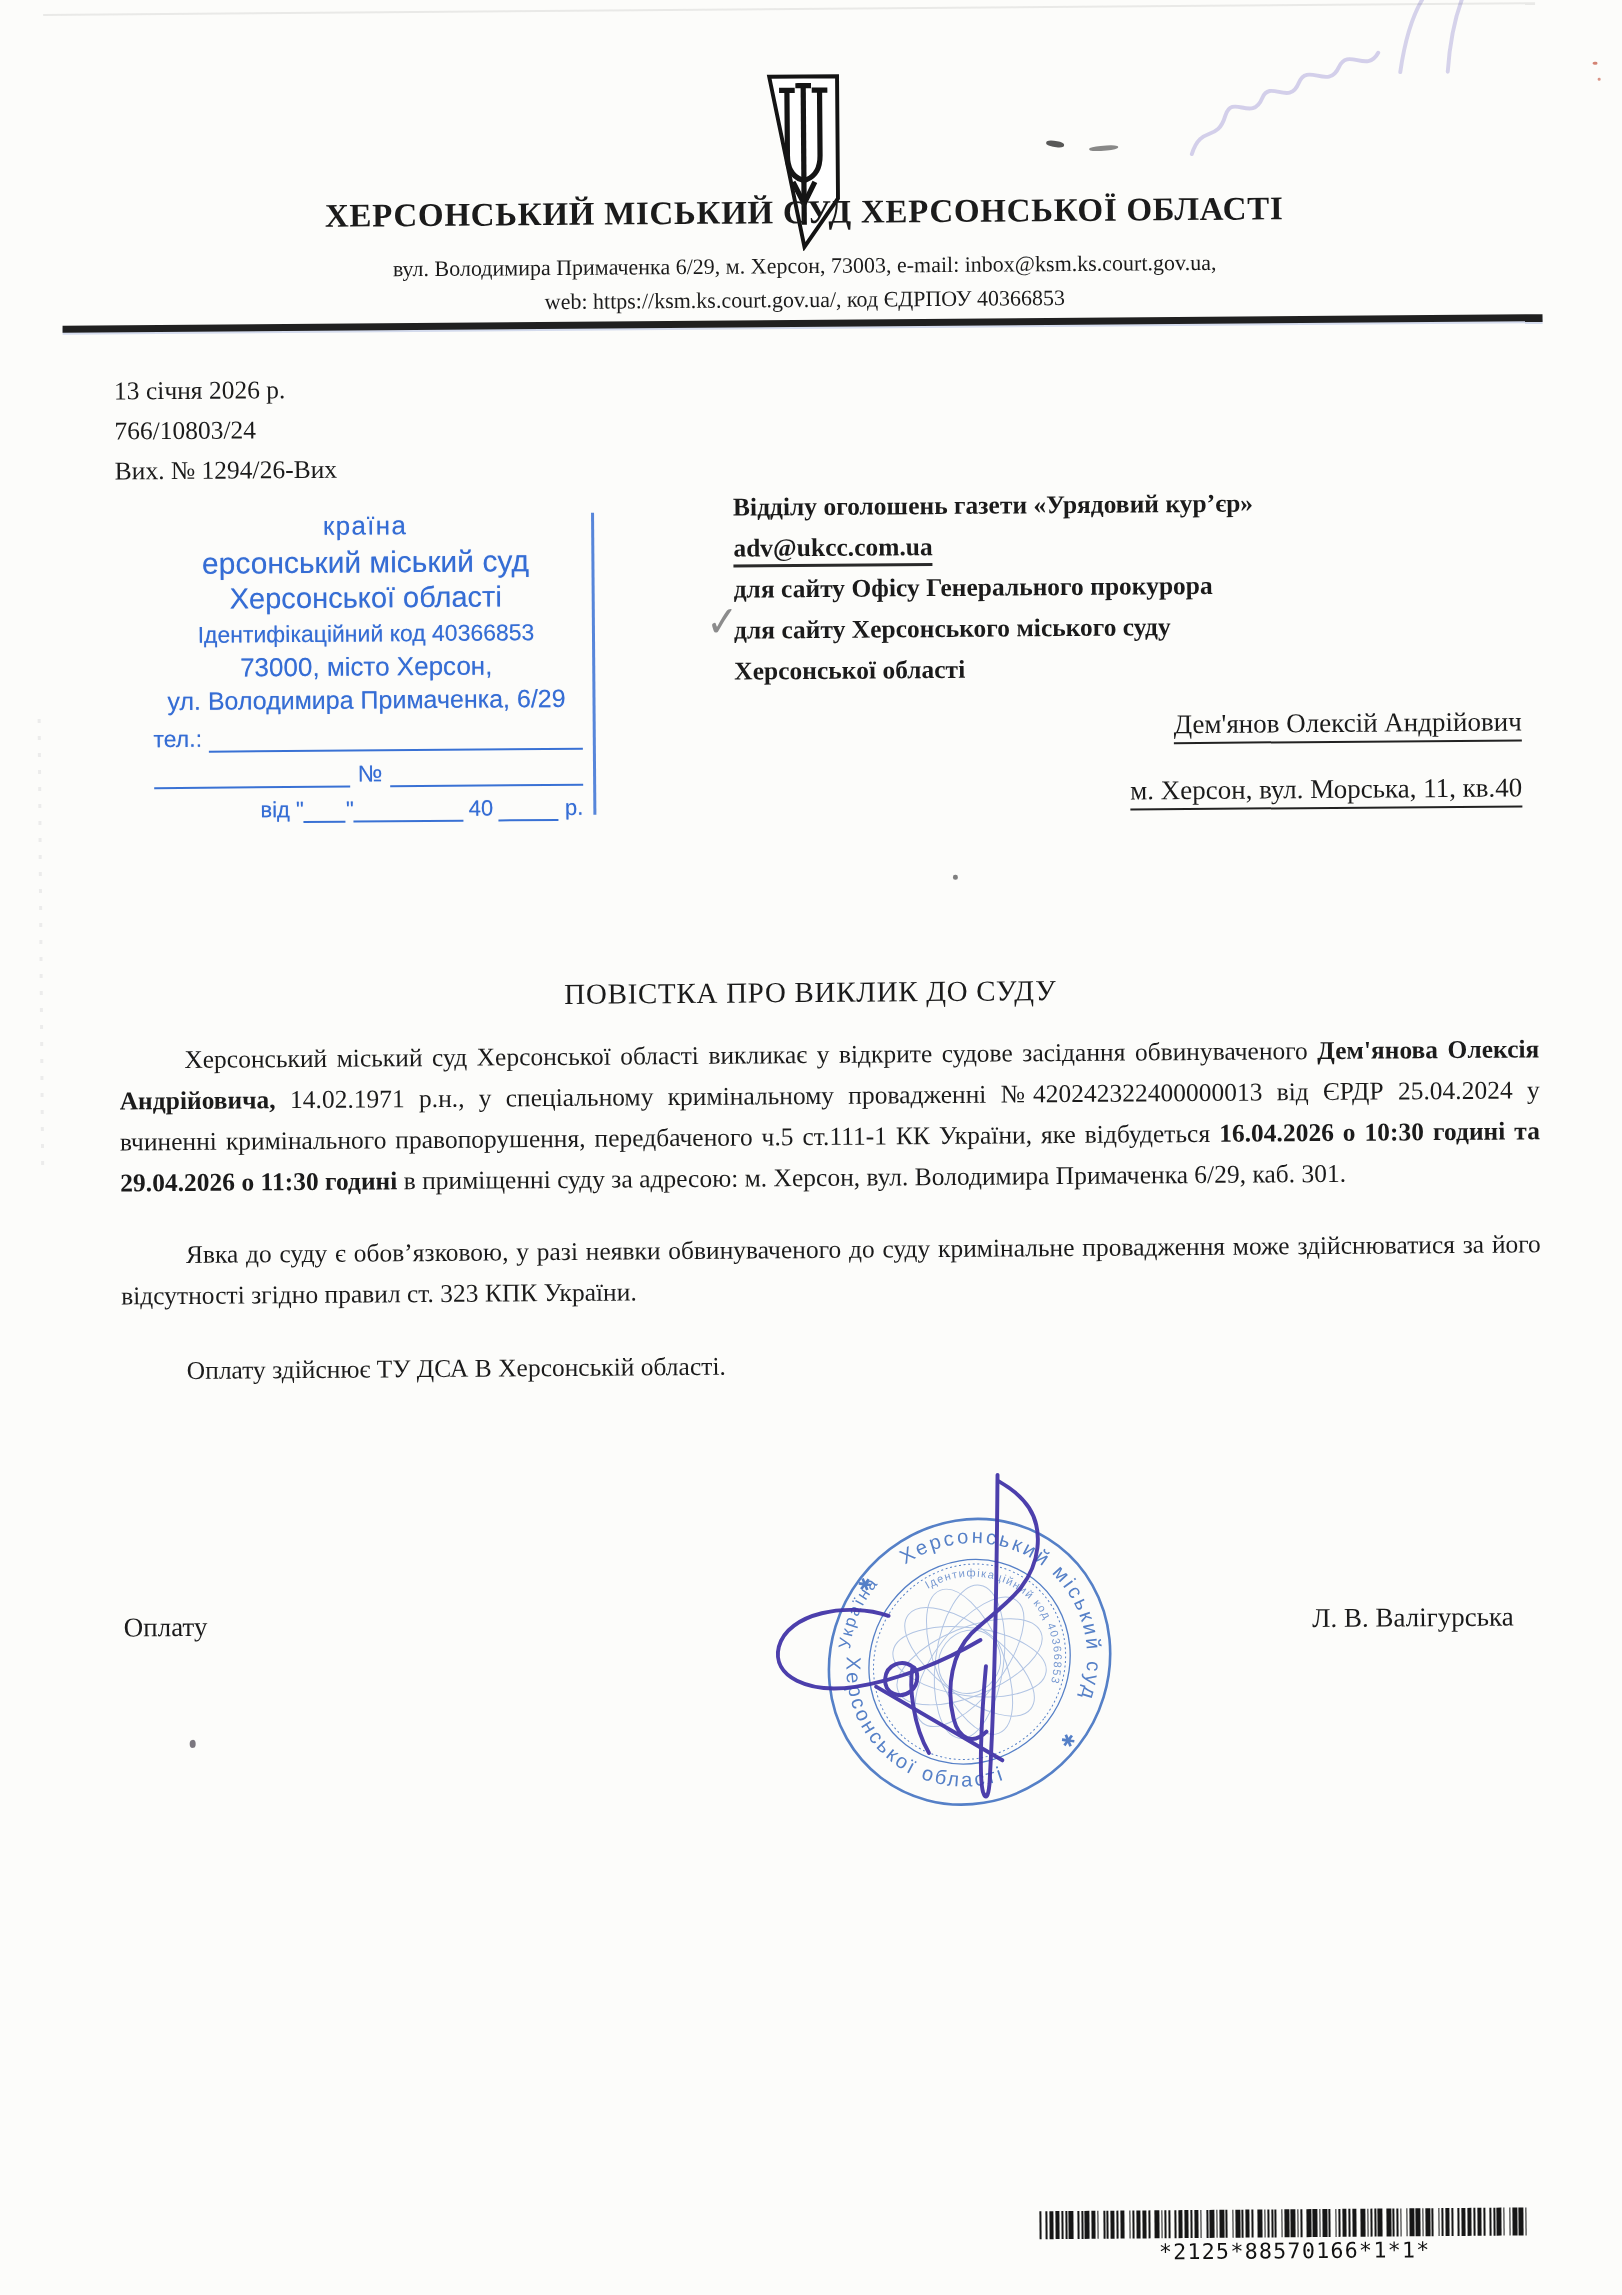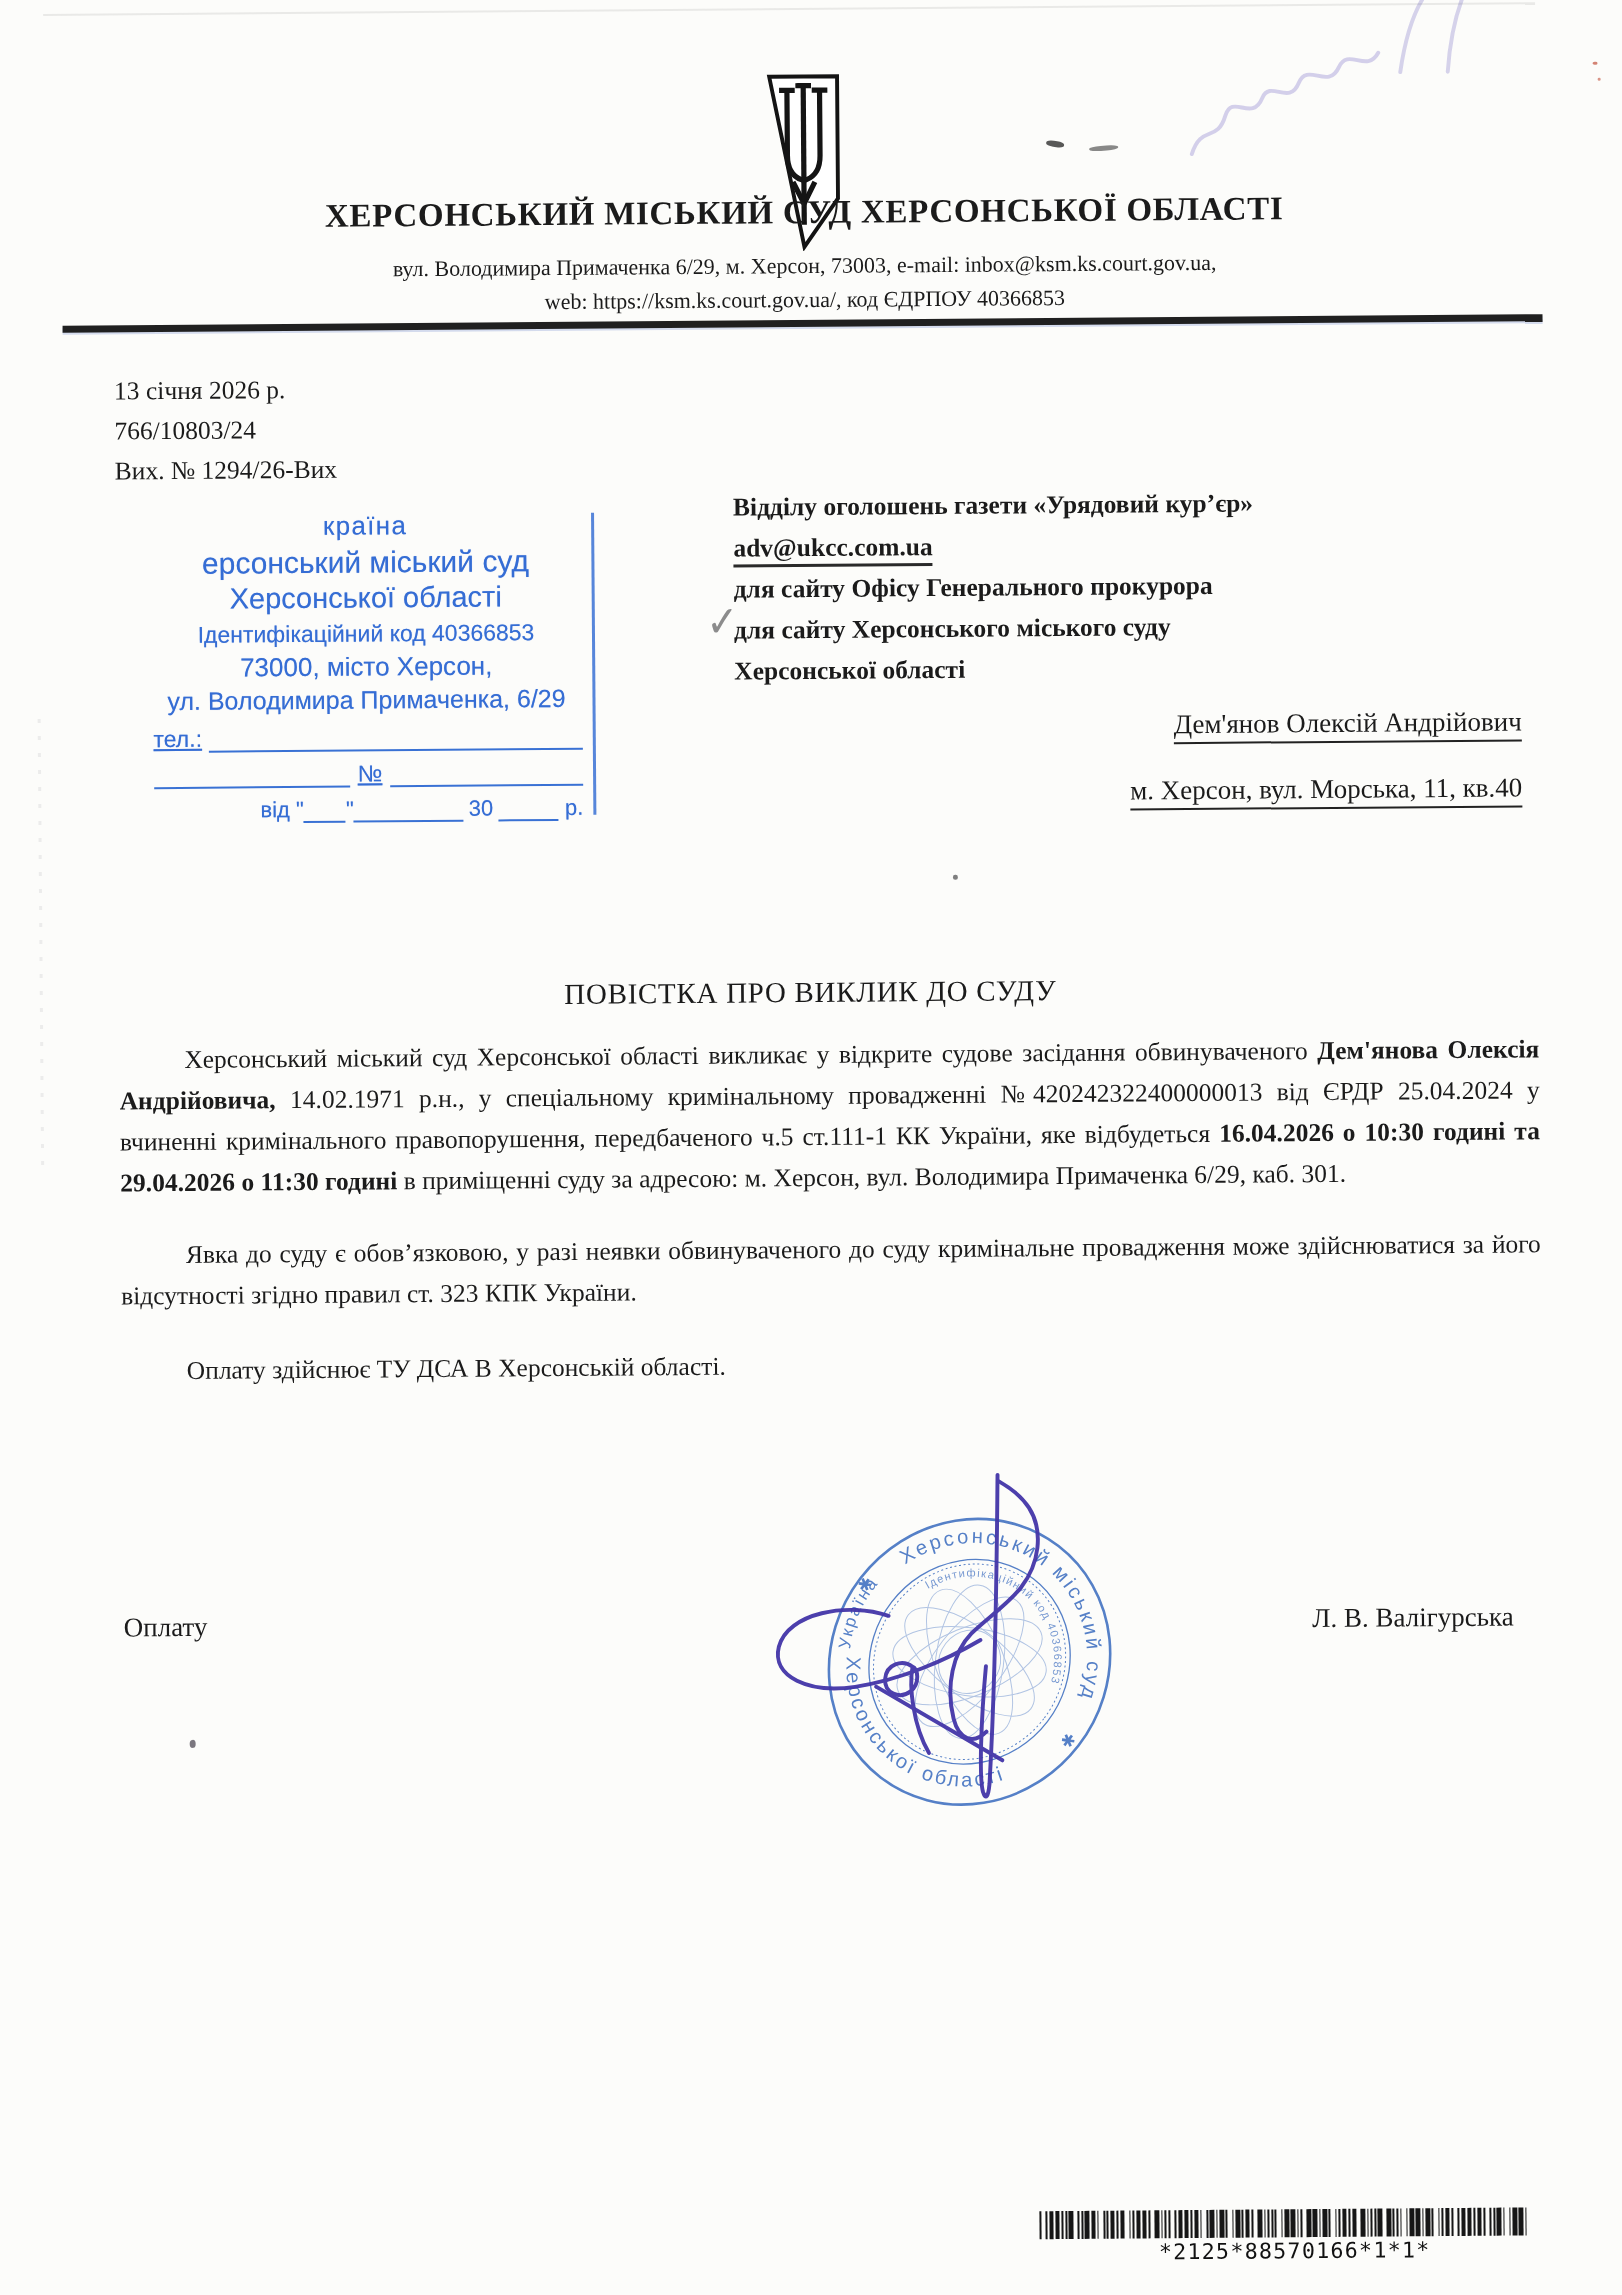--- a/index.html
+++ b/index.html
@@ -30,21 +30,21 @@
   .stamp-edge{position:absolute;right:0;top:3.9px;bottom:0;width:3.3px;background:#2f6ad2;opacity:.85;}
   .s1{font-size:26px;letter-spacing:1.3px;}
   .s2{font-size:30px;margin-top:3.9px;}
   .s3{font-size:29px;margin-top:2.6px;}
   .s4{font-size:23px;margin-top:5.2px;}
   .s5{font-size:26px;margin-top:3.9px;}
   .s6{font-size:25px;margin-top:3.9px;}
   .s-row{display:flex;align-items:flex-end;font-size:23px;margin-top:9.2px;padding:0 13px 0 15.7px;}
   .s-line{border-bottom:2.6px solid #2f6ad2;height:19.6px;}
   .grow{flex:1;}
-  .s-row .lbl{padding:0 6.5px 0 0;text-decoration:underline;}
+  .s-row .lbl{padding:0 6.5px 0 0;}
   .s-last{justify-content:flex-end;font-size:22px;}
 
   
   .recipients{position:absolute;left:738px;top:486px;width:811px;
     font-size:25.5px;font-weight:bold;line-height:41px;}
   .rec-mail{display:inline-block;border-bottom:3.3px solid #2a2a2a;line-height:33px;}
   .rec-check-line{position:relative;}
   .checkmark{position:absolute;left:-27.5px;top:-7.9px;font-size:38px;color:#8c8c8c;
     font-family:"DejaVu Sans", sans-serif;font-weight:normal;transform:scaleY(1.15);}
 
@@ -138,21 +138,21 @@
       <div class="s-row">
         <span class="s-line" style="width:196px"></span>
         <span class="lbl" style="padding:0 7.9px">№</span>
         <span class="s-line grow"></span>
       </div>
       <div class="s-row s-last">
         <span>від "</span>
         <span class="s-line" style="width:42px"></span>
         <span>"</span>
         <span class="s-line" style="width:110px"></span>
-        <span style="padding:0 5.2px">30</span>
+        <span style="padding:0 5.2px">40</span>
         <span class="s-line" style="width:60px"></span>
         <span style="padding-left:6.5px">р.</span>
       </div>
       <div class="stamp-edge"></div>
     </div>
 
     <div class="recipients">
       <div>Відділу оголошень газети «Урядовий кур’єр»</div>
       <div><span class="rec-mail">adv@ukcc.com.ua</span></div>
       <div>для сайту Офісу Генерального прокурора</div>

